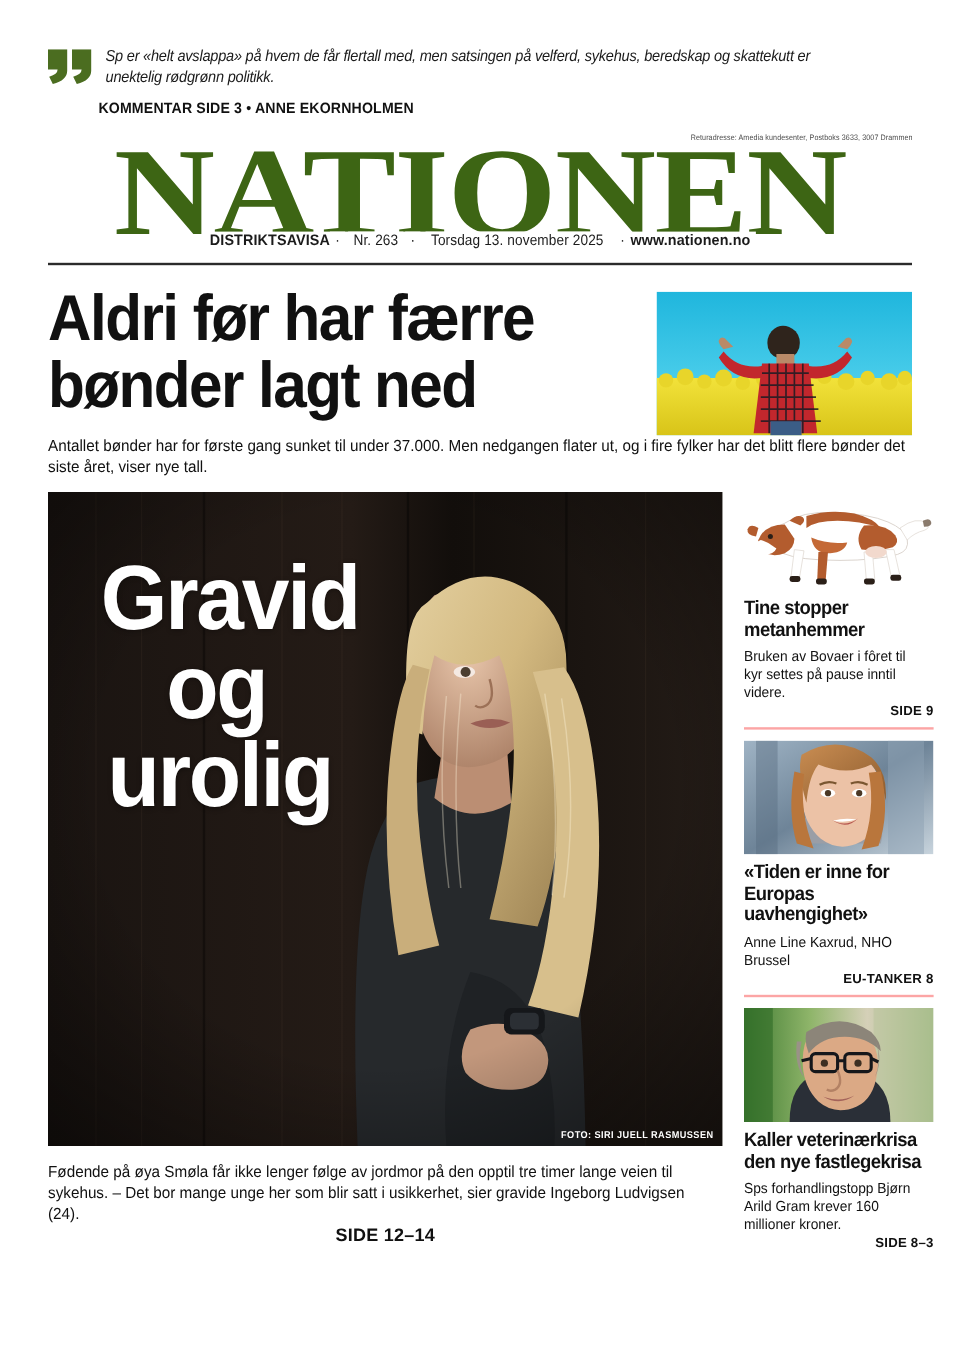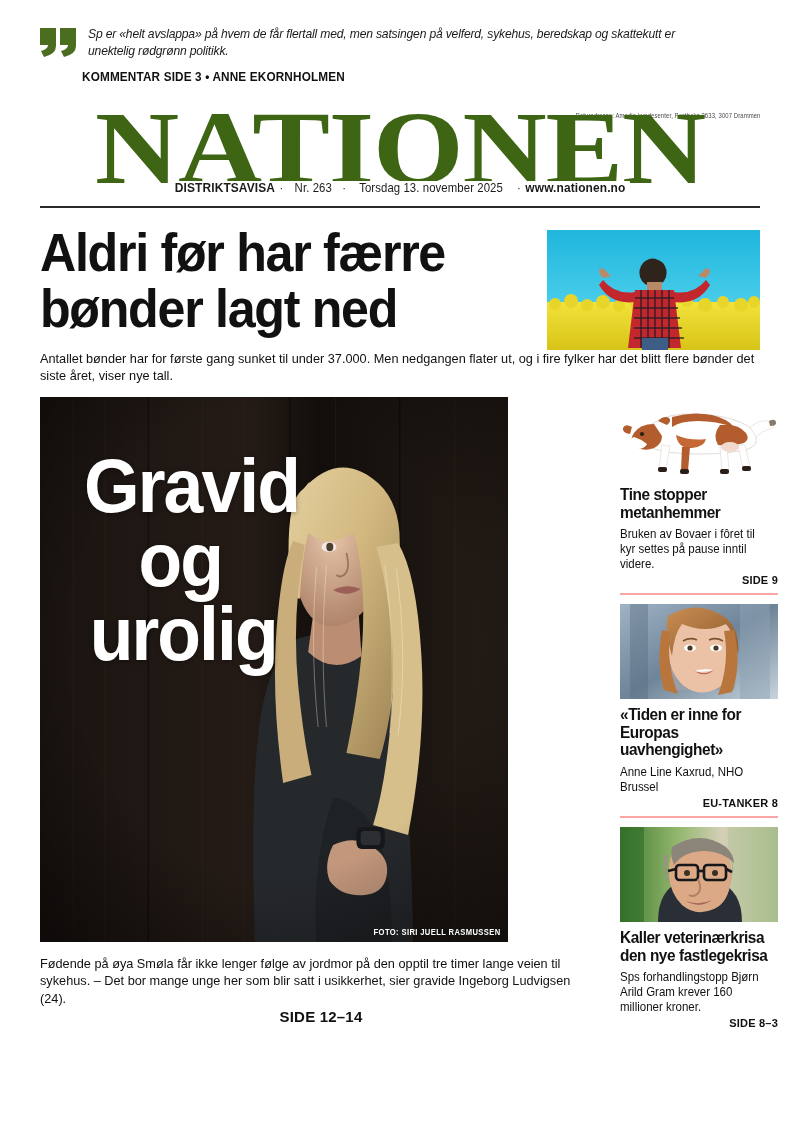--- a/index.html
+++ b/index.html
@@ -6,21 +6,21 @@
   html, body {
     width:800px; height:1143px;
     background:#ffffff;
     font-family:"Liberation Sans", sans-serif;
     color:#111111;
     overflow:hidden;
   }
   .page { position:relative; width:800px; height:1143px; padding:0 40px; }
 
   
-  .quotebar { display:flex; align-items:flex-start; padding-top:24px; }
+  .quotebar { display:flex; align-items:flex-start; padding-top:37px; }
   .quote-mark {
     width:42px; flex:0 0 42px; margin-right:6px; padding-top:4px;
     line-height:0;
   }
   .quote-mark svg { display:block; }
   .quote-body { flex:1 1 auto; padding-top:2px; }
   .quote-text {
     font-family:"Liberation Sans", sans-serif;
     font-style:italic;
     font-weight:400;
@@ -117,21 +117,21 @@
     margin-top:-17px;
     letter-spacing:0.2px;
   }
 
   
   .body-grid { display:flex; margin-top:13px; gap:0; }
   .col-main { width:562px; flex:0 0 562px; }
   .col-side { width:158px; flex:0 0 158px; margin-left:18px; }
 
   .hero-photo {
-    position:relative; width:468px; height:545px; overflow:hidden;
+    position:relative; width:562px; height:545px; overflow:hidden;
     background:#1d1713;
   }
   .hero-title {
     position:absolute; left:44px; top:52px;
     color:#ffffff;
     font-weight:bold;
     font-size:76px;
     line-height:74px;
     letter-spacing:-2px;
     transform:scaleX(0.94);

